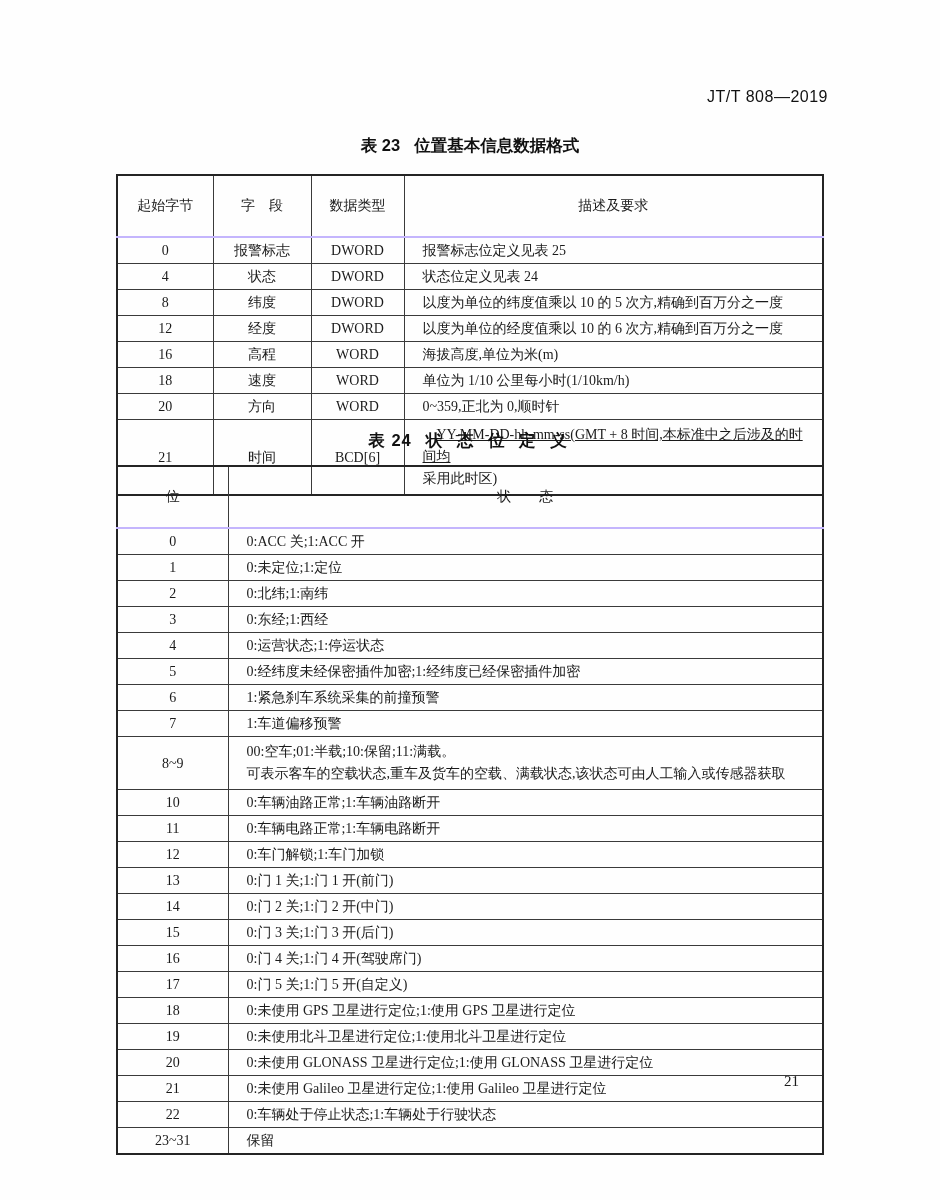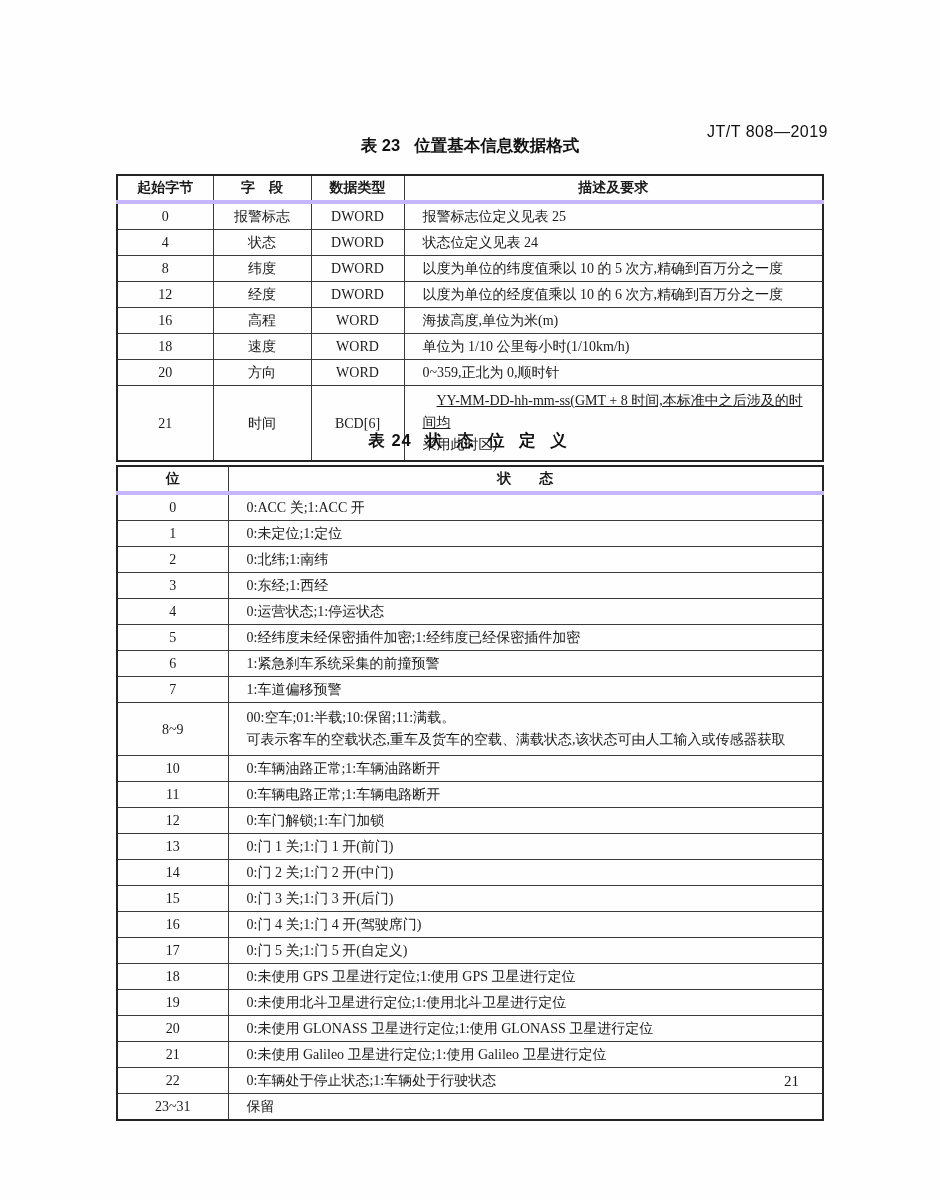--- a/index.html
+++ b/index.html
@@ -19,21 +19,20 @@
   .doc-header {
     position: absolute;
     top: 88px;
     left: 0;
     width: 828px;
     text-align: right;
     font-family: "Liberation Sans", "DejaVu Sans", sans-serif;
     font-size: 16px;
     letter-spacing: 0.5px;
     color: #111;
-    margin-top: 35px;
   }
   .tbl-title {
     position: absolute;
     left: 0;
     width: 940px;
     text-align: center;
     font-family: "Liberation Sans", "DejaVu Sans", sans-serif;
     font-weight: bold;
     font-size: 16.5px;
     color: #111;
@@ -53,25 +52,25 @@
     color: #1a1a1a;
   }
   #table-23 { top: 174px; }
   #table-24 { top: 465px; }
 
   table.std, table.std th, table.std td {
     border: 1px solid #3a3a3a;
   }
   table.std { border: 2px solid #242424; }
   table.std thead th {
-    border-bottom: 4px solid #c4b5fd;
-    font-weight: bold;
+    border-bottom: 2px solid #c4b5fd;
+    font-weight: normal;
     height: 22px;
     text-align: center;
-    padding: 1px 2px;
+    padding: 19px 2px;
   }
   table.std td {
     height: 23px;
     text-align: center;
     padding: 1px 2px;
     line-height: 21px;
   }
   table.std td:last-child {
     text-align: left;
     padding-left: 18px;

